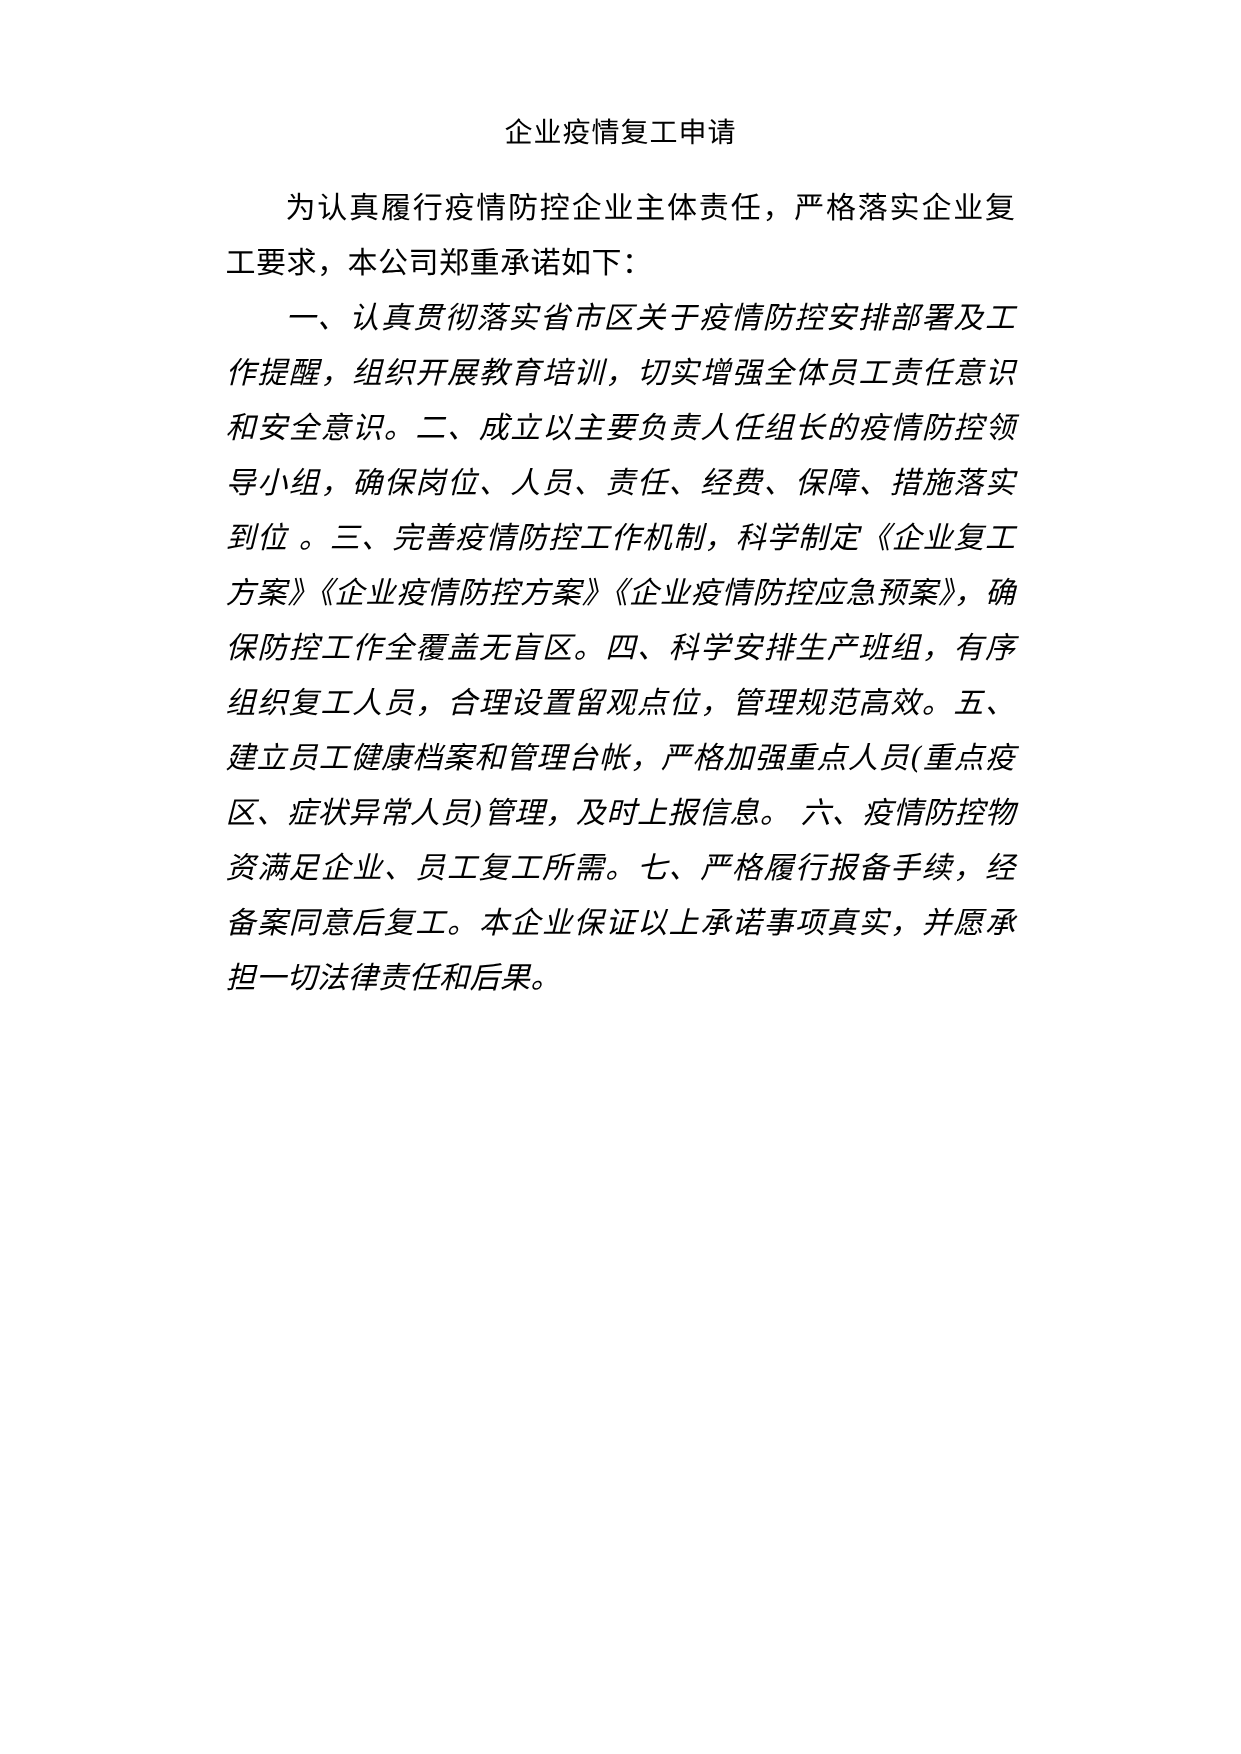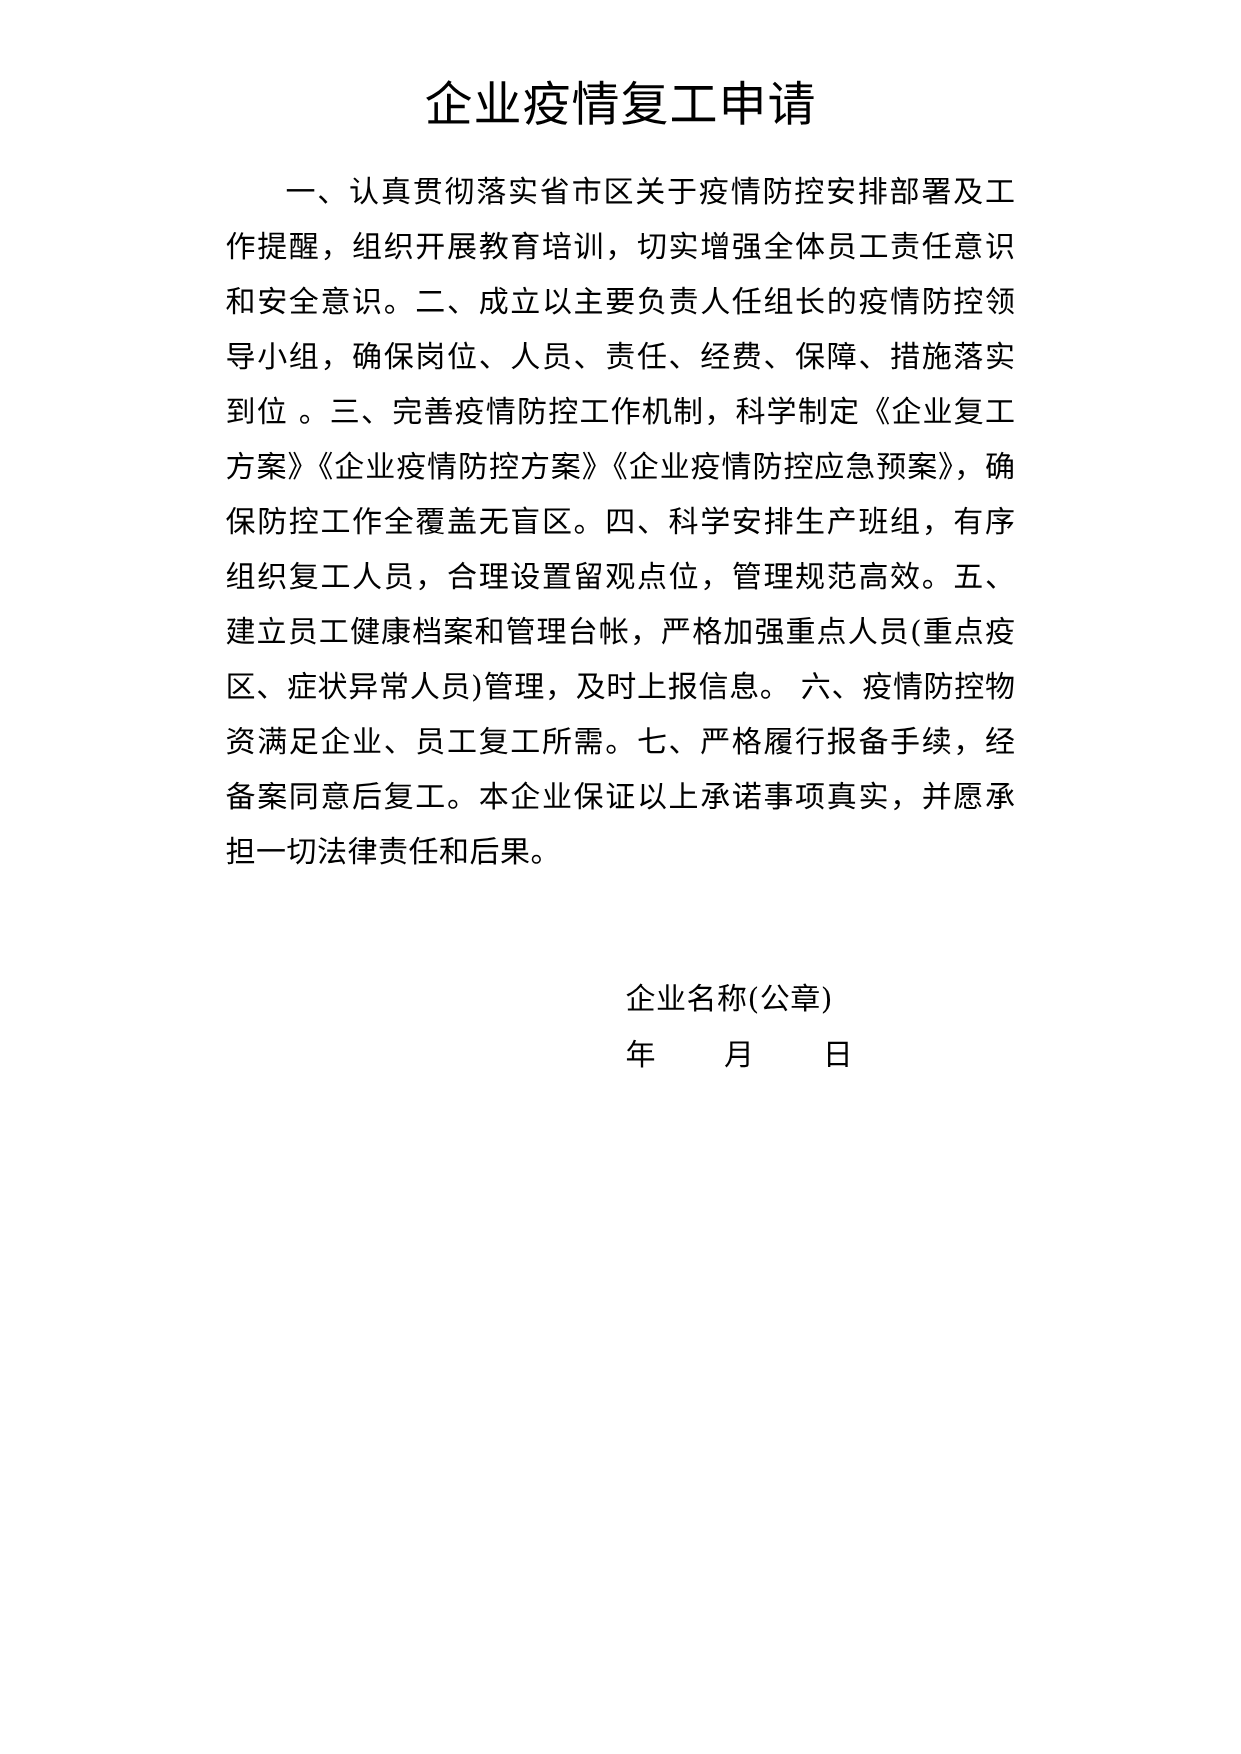--- a/index.html
+++ b/index.html
@@ -18,25 +18,25 @@
   .page {
     position: relative;
     width: 1241px;
     height: 1754px;
     box-sizing: border-box;
     padding: 0;
     overflow: hidden;
   }
   .doc-title {
     text-align: center;
-    font-size: 48px;
+    font-size: 28px;
     line-height: 1.2;
     letter-spacing: 1px;
     margin: 0;
-    padding-top: 76px;
+    padding-top: 116px;
     font-weight: normal;
     font-family: "DejaVu Serif", "Liberation Serif", serif;
   }
   .body-block {
     margin: 0 auto;
     width: 790px;
     padding-top: 30px;
   }
   .para {
     font-size: 30px;
@@ -78,27 +78,18 @@
   }
 </style>
 </head>
 <body>
 
 <div class="page">
 
   <h1 class="doc-title">企业疫情复工申请</h1>
 
   <div class="body-block">
+    <p class="para indent">为认真履行疫情防控企业主体责任，严格落实企业复工要求，本公司郑重承诺如下：</p>
     <p class="para indent"> 一、认真贯彻落实省市区关于疫情防控安排部署及工作提醒，组织开展教育培训，切实增强全体员工责任意识和安全意识。二、成立以主要负责人任组长的疫情防控领导小组，确保岗位、人员、责任、经费、保障、措施落实到位 。三、完善疫情防控工作机制，科学制定《企业复工方案》《企业疫情防控方案》《企业疫情防控应急预案》，确保防控工作全覆盖无盲区。四、科学安排生产班组，有序组织复工人员，合理设置留观点位，管理规范高效。五、建立员工健康档案和管理台帐，严格加强重点人员(重点疫区、症状异常人员)管理，及时上报信息。 六、疫情防控物资满足企业、员工复工所需。七、严格履行报备手续，经备案同意后复工。本企业保证以上承诺事项真实，并愿承担一切法律责任和后果。</p>
   </div>
 
-  <div class="sign-block">
-    <div class="sign-line">企业名称(公章)</div>
-    <div class="date-line">
-      <span>年</span>
-      <span class="gap"></span>
-      <span>月</span>
-      <span class="gap"></span>
-      <span>日</span>
-    </div>
-  </div>
 
 </div>
 
 </body></html>

